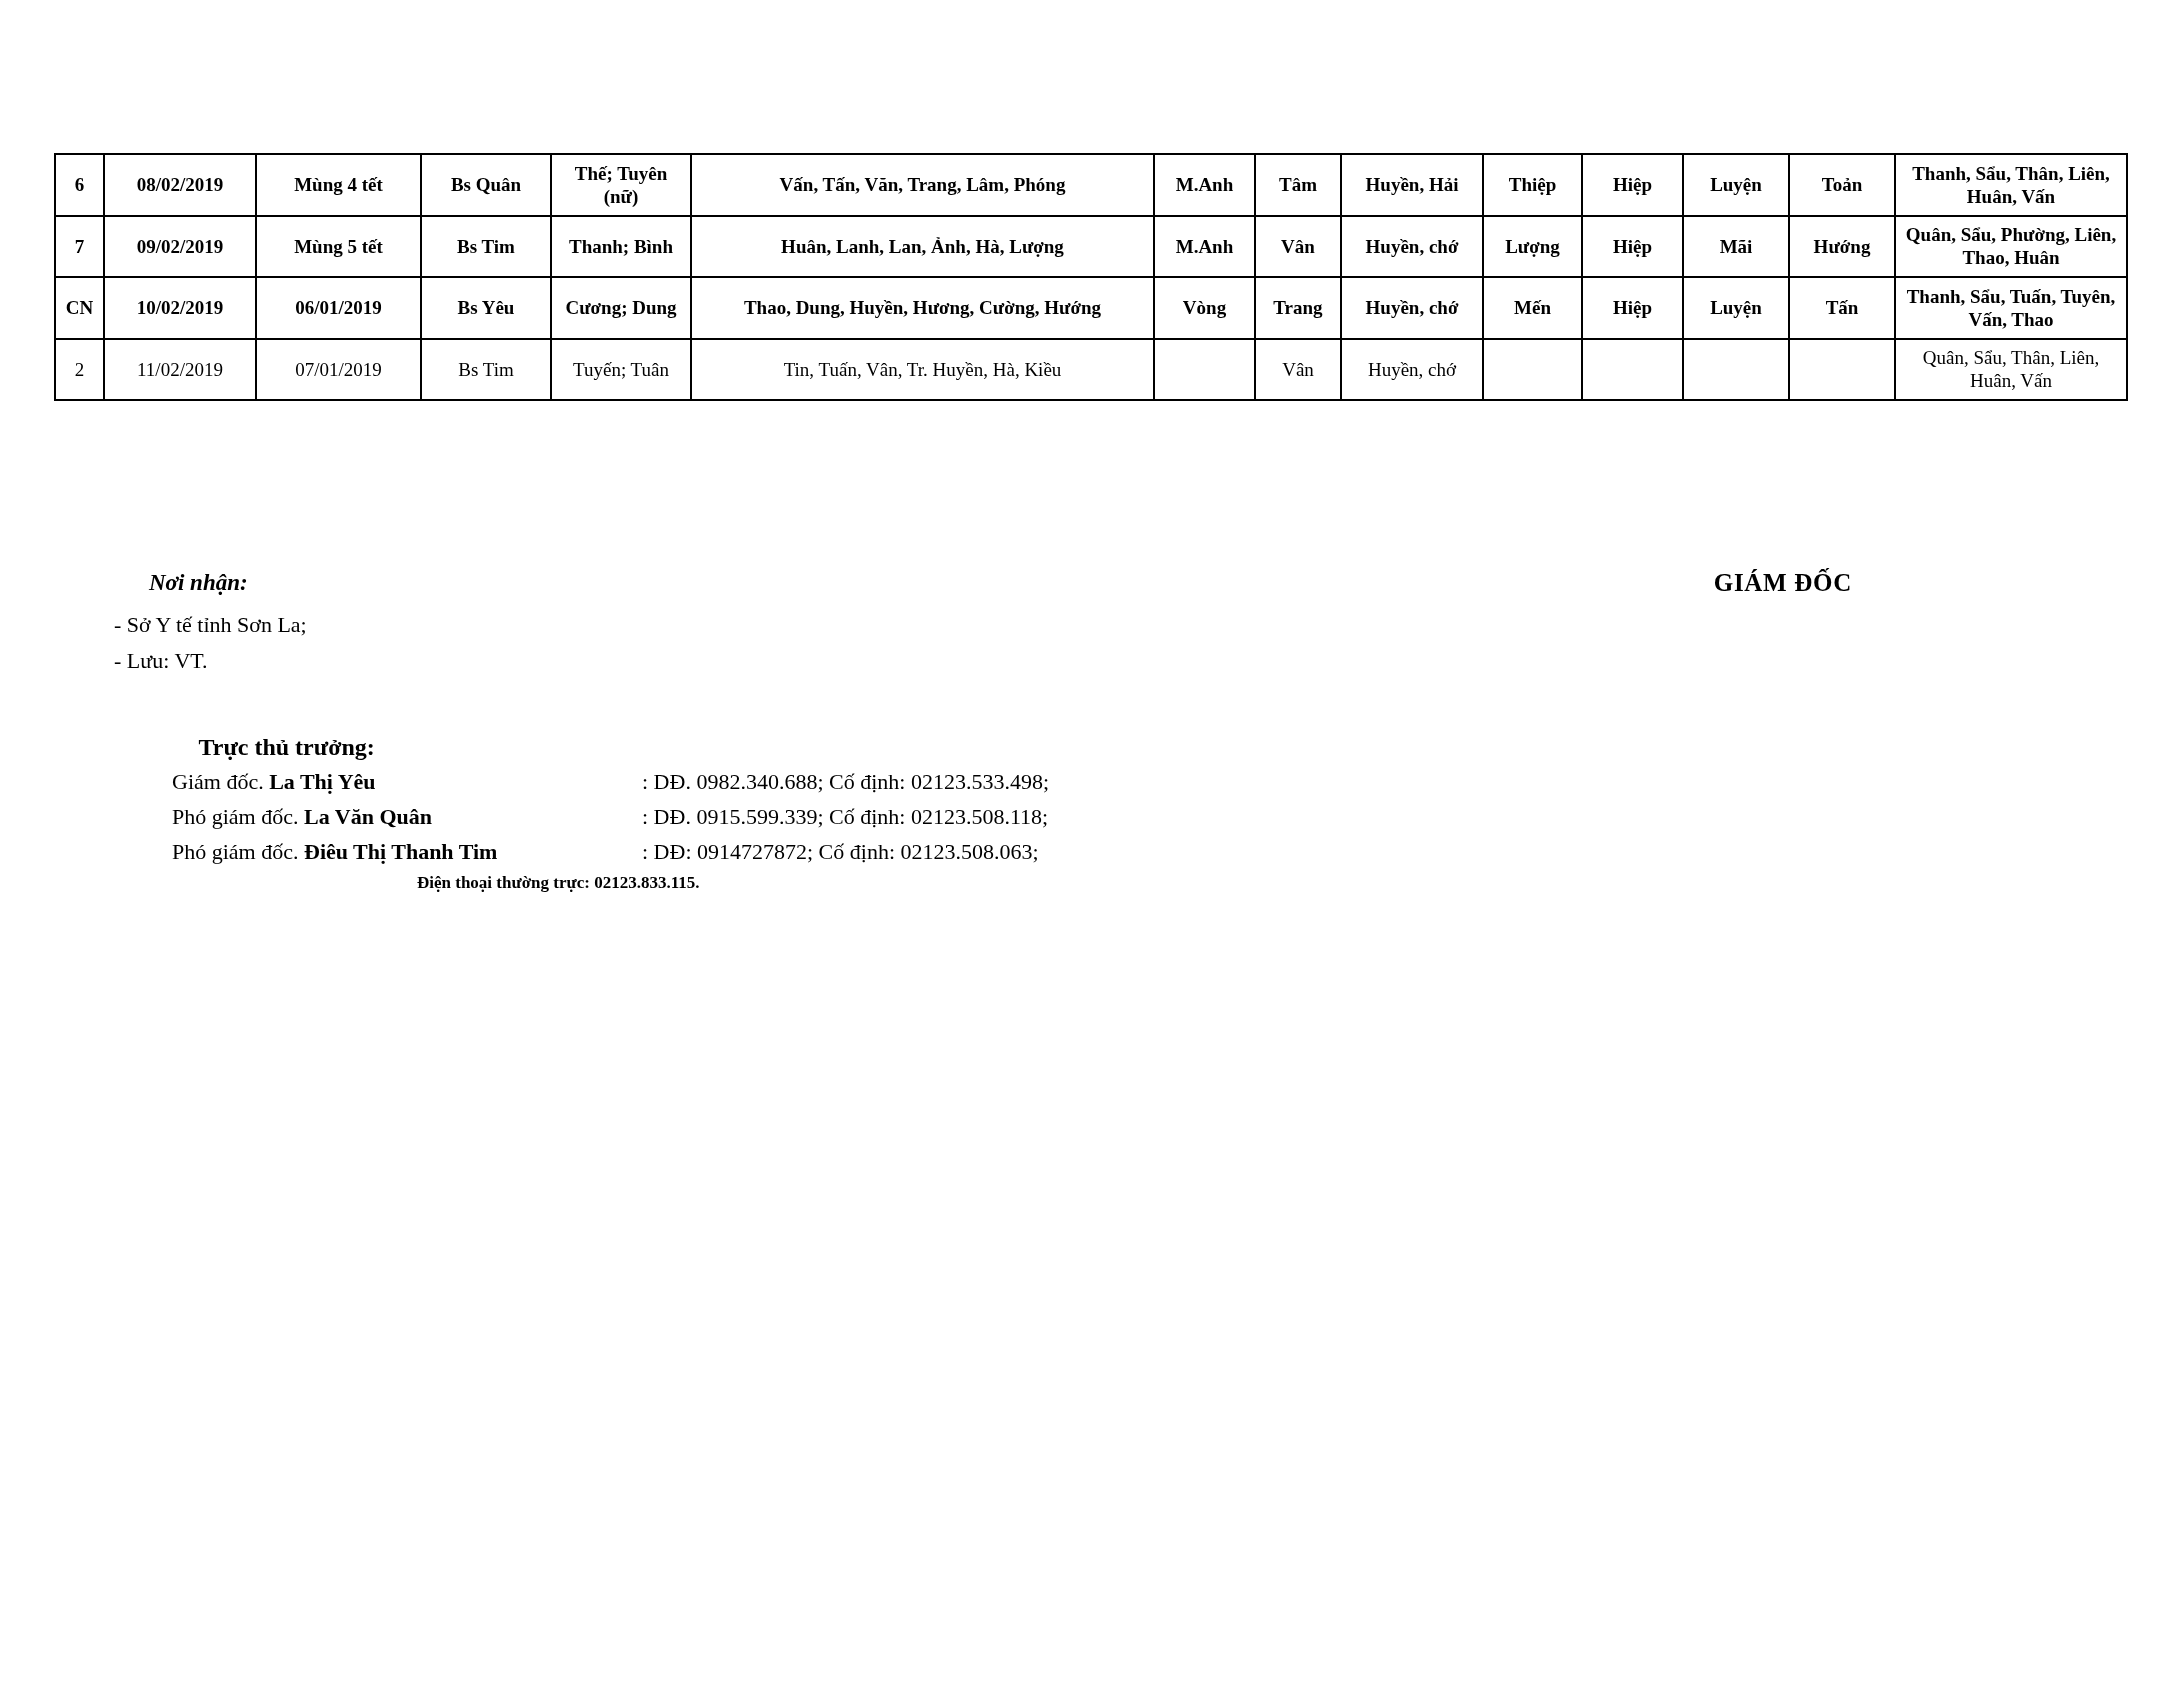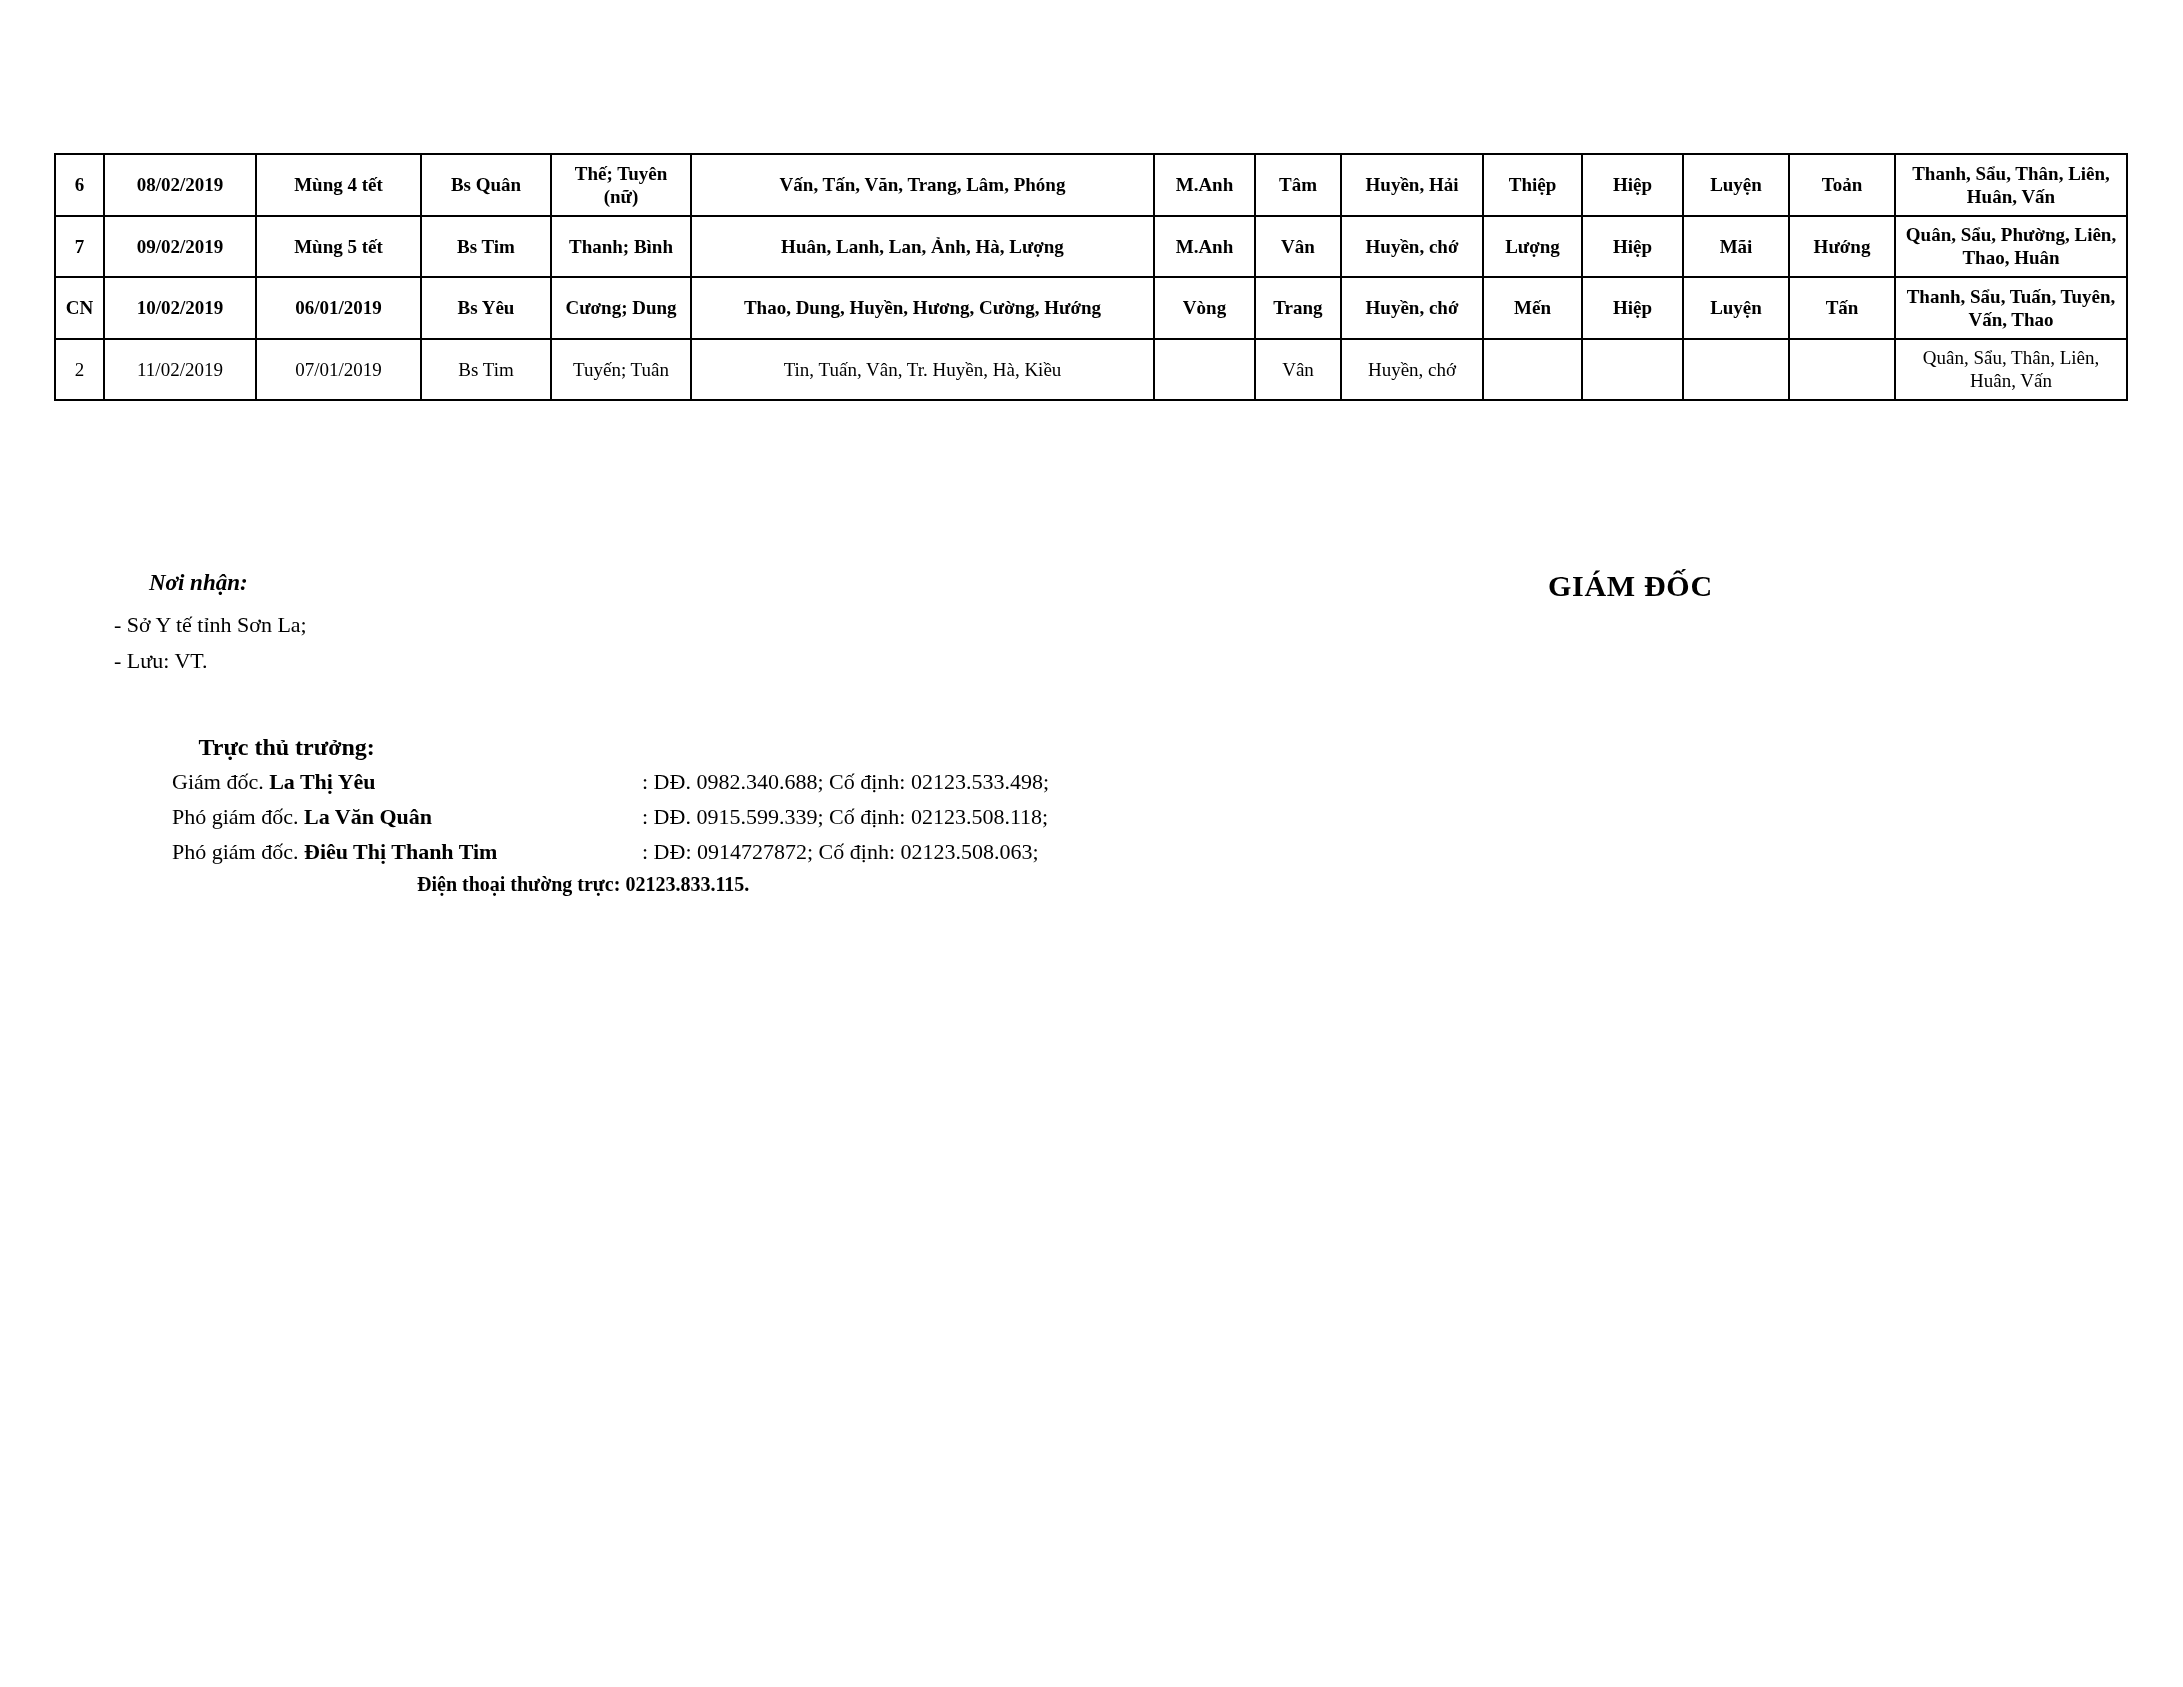--- a/index.html
+++ b/index.html
@@ -81,23 +81,23 @@
   }
   .recipients .line {
     font-size: 22px;
     margin-bottom: 4.6px;
   }
   .director {
     position: absolute;
     left: 1548px;
     top: 569px;
     width: 304px;
-    text-align: left;
-    font-weight: bold;
-    font-size: 30px;
+    text-align: right;
+    font-weight: bold;
+    font-size: 25px;
     letter-spacing: 0.7px;
   }
   .duty {
     position: absolute;
     left: 172px;
     top: 734px;
     width: 1257px;
     font-size: 22px;
   }
   .duty .duty-title {
@@ -118,21 +118,21 @@
   }
   .duty-row .role b {
     font-weight: bold;
   }
   .duty-row .phones {
     white-space: nowrap;
   }
   .hotline {
     margin-top: 5.3px;
     font-weight: bold;
-    font-size: 20px;
+    font-size: 17px;
     padding-left: 245px;
   }
 </style>
 </head>
 <body>
 
 <div class="page">
 
   <div class="schedule-wrap">
     <table class="schedule">

